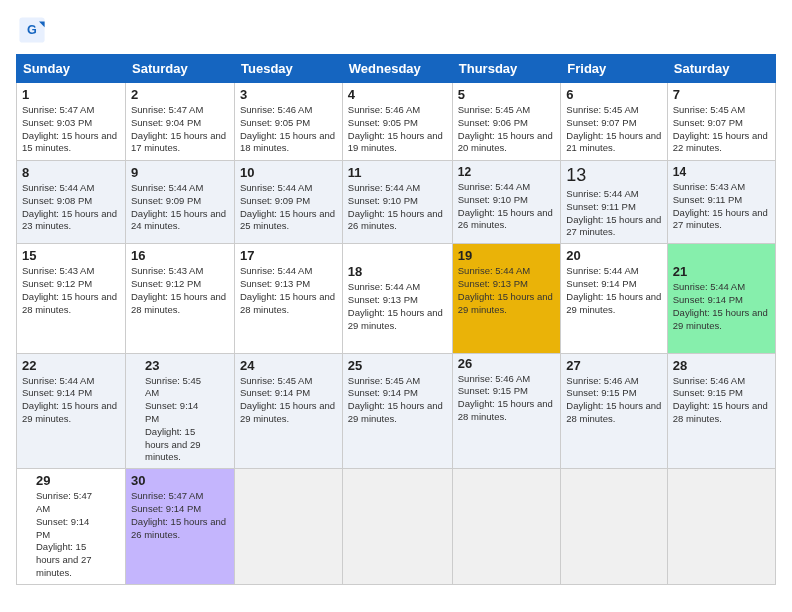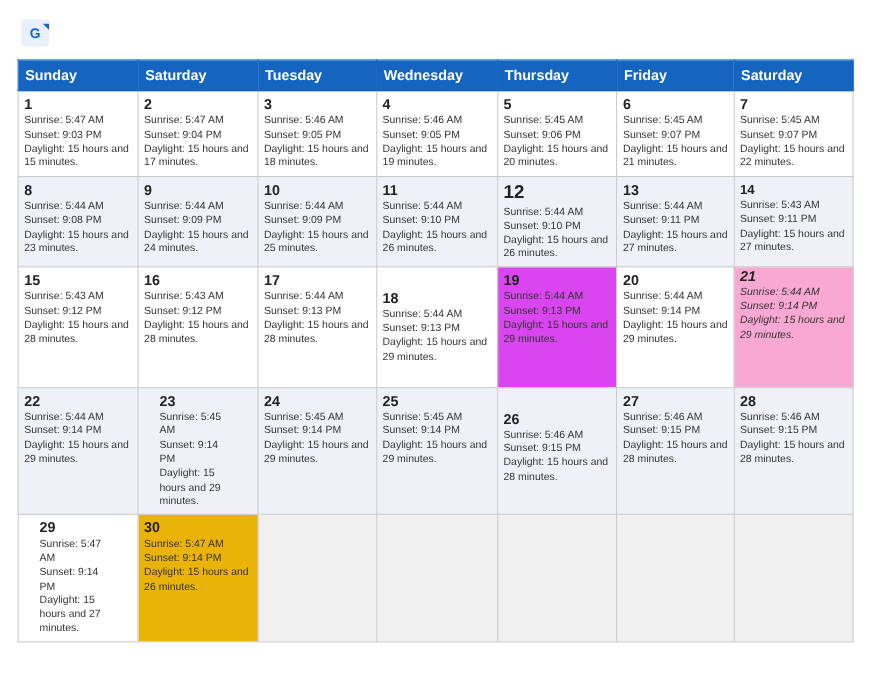--- a/index.html
+++ b/index.html
@@ -160,25 +160,25 @@
           </td>
           <td style="background: rgb(238, 242, 248); vertical-align: top; padding: 4px 5px; border: 1px solid rgb(204, 204, 204); width: 113px; height: 78px; font-size: 9.5px;">
             <span class="day-number" style="font-size: 13px; font-weight: bold; color: rgb(34, 34, 34); display: block; margin-bottom: 2px;">10</span>
             <div class="day-info" style="font-size: 9.5px; color: rgb(51, 51, 51); line-height: 1.35;">Sunrise: 5:44 AM<br>Sunset: 9:09 PM<br>Daylight: 15 hours and 25 minutes.</div>
           </td>
           <td style="background: rgb(238, 242, 248); vertical-align: top; padding: 4px 5px; border: 1px solid rgb(204, 204, 204); width: 113px; height: 78px; font-size: 9.5px;">
             <span class="day-number" style="font-size: 13px; font-weight: bold; color: rgb(34, 34, 34); display: block; margin-bottom: 2px;">11</span>
             <div class="day-info" style="font-size: 9.5px; color: rgb(51, 51, 51); line-height: 1.35;">Sunrise: 5:44 AM<br>Sunset: 9:10 PM<br>Daylight: 15 hours and 26 minutes.</div>
           </td>
           <td style="background: rgb(238, 242, 248); vertical-align: top; padding: 4px 5px; border: 1px solid rgb(204, 204, 204); width: 113px; height: 78px; font-size: 9.5px;">
-            <span class="day-number" style="font-size: 17px; font-weight: bold; color: rgb(34, 34, 34); display: block; margin-bottom: 2px;">12</span>
+            <span class="day-number" style="font-size: 12px; font-weight: bold; color: rgb(34, 34, 34); display: block; margin-bottom: 2px;">12</span>
             <div class="day-info" style="font-size: 9.5px; color: rgb(51, 51, 51); line-height: 1.35;">Sunrise: 5:44 AM<br>Sunset: 9:10 PM<br>Daylight: 15 hours and 26 minutes.</div>
           </td>
           <td style="background: rgb(238, 242, 248); vertical-align: top; padding: 4px 5px; border: 1px solid rgb(204, 204, 204); width: 113px; height: 78px; font-size: 9.5px;">
-            <span class="day-number" style="font-size: 13px; font-weight: bold; color: rgb(34, 34, 34); display: block; margin-bottom: 2px;">13</span>
+            <span class="day-number" style="font-size: 18px; font-weight: normal; color: rgb(34, 34, 34); display: block; margin-bottom: 2px;">13</span>
             <div class="day-info" style="font-size: 9.5px; color: rgb(51, 51, 51); line-height: 1.35;">Sunrise: 5:44 AM<br>Sunset: 9:11 PM<br>Daylight: 15 hours and 27 minutes.</div>
           </td>
           <td style="background: rgb(238, 242, 248); vertical-align: top; padding: 4px 5px; border: 1px solid rgb(204, 204, 204); width: 113px; height: 78px; font-size: 9.5px;">
             <span class="day-number" style="font-size: 12px; font-weight: bold; color: rgb(34, 34, 34); display: block; margin-bottom: 2px;">14</span>
             <div class="day-info" style="font-size: 9.5px; color: rgb(51, 51, 51); line-height: 1.35;">Sunrise: 5:43 AM<br>Sunset: 9:11 PM<br>Daylight: 15 hours and 27 minutes.</div>
           </td>
         </tr>
         <tr>
           <td style="background: rgb(255, 255, 255); vertical-align: top; padding: 4px 5px; border: 1px solid rgb(204, 204, 204); width: 113px; height: 78px; font-size: 9.5px;">
             <span class="day-number" style="font-size: 13px; font-weight: bold; color: rgb(34, 34, 34); display: block; margin-bottom: 2px;">15</span>
@@ -189,29 +189,29 @@
             <div class="day-info" style="font-size: 9.5px; color: rgb(51, 51, 51); line-height: 1.35;">Sunrise: 5:43 AM<br>Sunset: 9:12 PM<br>Daylight: 15 hours and 28 minutes.</div>
           </td>
           <td style="background: rgb(255, 255, 255); vertical-align: top; padding: 4px 5px; border: 1px solid rgb(204, 204, 204); width: 113px; height: 78px; font-size: 9.5px;">
             <span class="day-number" style="font-size: 13px; font-weight: bold; color: rgb(34, 34, 34); display: block; margin-bottom: 2px;">17</span>
             <div class="day-info" style="font-size: 9.5px; color: rgb(51, 51, 51); line-height: 1.35;">Sunrise: 5:44 AM<br>Sunset: 9:13 PM<br>Daylight: 15 hours and 28 minutes.</div>
           </td>
           <td style="background: rgb(255, 255, 255); vertical-align: top; padding: 20px 5px; border: 1px solid rgb(204, 204, 204); width: 113px; height: 78px; font-size: 9.5px;">
             <span class="day-number" style="font-size: 13px; font-weight: bold; color: rgb(34, 34, 34); display: block; margin-bottom: 2px;">18</span>
             <div class="day-info" style="font-size: 9.5px; color: rgb(51, 51, 51); line-height: 1.35;">Sunrise: 5:44 AM<br>Sunset: 9:13 PM<br>Daylight: 15 hours and 29 minutes.</div>
           </td>
-          <td style="background: #d946ef; vertical-align: top; padding: 4px 5px; border: 1px solid rgb(204, 204, 204); width: 113px; height: 78px; font-size: 9.5px;">
+          <td style="background: #eab308; vertical-align: top; padding: 4px 5px; border: 1px solid rgb(204, 204, 204); width: 113px; height: 78px; font-size: 9.5px;">
             <span class="day-number" style="font-size: 13px; font-weight: bold; color: rgb(34, 34, 34); display: block; margin-bottom: 2px;">19</span>
             <div class="day-info" style="font-size: 9.5px; color: rgb(51, 51, 51); line-height: 1.35;">Sunrise: 5:44 AM<br>Sunset: 9:13 PM<br>Daylight: 15 hours and 29 minutes.</div>
           </td>
           <td style="background: rgb(255, 255, 255); vertical-align: top; padding: 4px 5px; border: 1px solid rgb(204, 204, 204); width: 113px; height: 78px; font-size: 9.5px;">
             <span class="day-number" style="font-size: 13px; font-weight: bold; color: rgb(34, 34, 34); display: block; margin-bottom: 2px;">20</span>
             <div class="day-info" style="font-size: 9.5px; color: rgb(51, 51, 51); line-height: 1.35;">Sunrise: 5:44 AM<br>Sunset: 9:14 PM<br>Daylight: 15 hours and 29 minutes.</div>
           </td>
-          <td style="background: #f9a8d4; vertical-align: top; padding: 0 5px; border: 1px solid rgb(204, 204, 204); width: 113px; height: 78px; font-size: 9.5px; font-style: italic;">
+          <td style="background: #86efac; vertical-align: top; padding: 20px 5px; border: 1px solid rgb(204, 204, 204); width: 113px; height: 78px; font-size: 9.5px;">
             <span class="day-number" style="font-size: 13px; font-weight: bold; color: rgb(34, 34, 34); display: block; margin-bottom: 2px;">21</span>
             <div class="day-info" style="font-size: 9.5px; color: rgb(51, 51, 51); line-height: 1.35;">Sunrise: 5:44 AM<br>Sunset: 9:14 PM<br>Daylight: 15 hours and 29 minutes.</div>
           </td>
         </tr>
         <tr>
           <td style="background: rgb(238, 242, 248); vertical-align: top; padding: 4px 5px; border: 1px solid rgb(204, 204, 204); width: 113px; height: 78px; font-size: 9.5px;">
             <span class="day-number" style="font-size: 13px; font-weight: bold; color: rgb(34, 34, 34); display: block; margin-bottom: 2px;">22</span>
             <div class="day-info" style="font-size: 9.5px; color: rgb(51, 51, 51); line-height: 1.35;">Sunrise: 5:44 AM<br>Sunset: 9:14 PM<br>Daylight: 15 hours and 29 minutes.</div>
           </td>
           <td style="background: rgb(238, 242, 248); vertical-align: top; padding: 4px 19px; border: 1px solid rgb(204, 204, 204); width: 113px; height: 78px; font-size: 9.5px;">
@@ -219,39 +219,39 @@
             <div class="day-info" style="font-size: 9.5px; color: rgb(51, 51, 51); line-height: 1.35;">Sunrise: 5:45 AM<br>Sunset: 9:14 PM<br>Daylight: 15 hours and 29 minutes.</div>
           </td>
           <td style="background: rgb(238, 242, 248); vertical-align: top; padding: 4px 5px; border: 1px solid rgb(204, 204, 204); width: 113px; height: 78px; font-size: 9.5px;">
             <span class="day-number" style="font-size: 13px; font-weight: bold; color: rgb(34, 34, 34); display: block; margin-bottom: 2px;">24</span>
             <div class="day-info" style="font-size: 9.5px; color: rgb(51, 51, 51); line-height: 1.35;">Sunrise: 5:45 AM<br>Sunset: 9:14 PM<br>Daylight: 15 hours and 29 minutes.</div>
           </td>
           <td style="background: rgb(238, 242, 248); vertical-align: top; padding: 4px 5px; border: 1px solid rgb(204, 204, 204); width: 113px; height: 78px; font-size: 9.5px;">
             <span class="day-number" style="font-size: 13px; font-weight: bold; color: rgb(34, 34, 34); display: block; margin-bottom: 2px;">25</span>
             <div class="day-info" style="font-size: 9.5px; color: rgb(51, 51, 51); line-height: 1.35;">Sunrise: 5:45 AM<br>Sunset: 9:14 PM<br>Daylight: 15 hours and 29 minutes.</div>
           </td>
-          <td style="background: rgb(238, 242, 248); vertical-align: top; padding: 20px 5px; border: 1px solid rgb(204, 204, 204); width: 113px; height: 78px; font-size: 9.5px;">
+          <td style="background: rgb(238, 242, 248); vertical-align: top; padding: 2px 5px; border: 1px solid rgb(204, 204, 204); width: 113px; height: 78px; font-size: 9.5px;">
             <span class="day-number" style="font-size: 13px; font-weight: bold; color: rgb(34, 34, 34); display: block; margin-bottom: 2px;">26</span>
             <div class="day-info" style="font-size: 9.5px; color: rgb(51, 51, 51); line-height: 1.35;">Sunrise: 5:46 AM<br>Sunset: 9:15 PM<br>Daylight: 15 hours and 28 minutes.</div>
           </td>
           <td style="background: rgb(238, 242, 248); vertical-align: top; padding: 4px 5px; border: 1px solid rgb(204, 204, 204); width: 113px; height: 78px; font-size: 9.5px;">
             <span class="day-number" style="font-size: 13px; font-weight: bold; color: rgb(34, 34, 34); display: block; margin-bottom: 2px;">27</span>
             <div class="day-info" style="font-size: 9.5px; color: rgb(51, 51, 51); line-height: 1.35;">Sunrise: 5:46 AM<br>Sunset: 9:15 PM<br>Daylight: 15 hours and 28 minutes.</div>
           </td>
           <td style="background: rgb(238, 242, 248); vertical-align: top; padding: 4px 5px; border: 1px solid rgb(204, 204, 204); width: 113px; height: 78px; font-size: 9.5px;">
             <span class="day-number" style="font-size: 13px; font-weight: bold; color: rgb(34, 34, 34); display: block; margin-bottom: 2px;">28</span>
             <div class="day-info" style="font-size: 9.5px; color: rgb(51, 51, 51); line-height: 1.35;">Sunrise: 5:46 AM<br>Sunset: 9:15 PM<br>Daylight: 15 hours and 28 minutes.</div>
           </td>
         </tr>
         <tr>
           <td style="background: rgb(255, 255, 255); vertical-align: top; padding: 4px 19px; border: 1px solid rgb(204, 204, 204); width: 113px; height: 78px; font-size: 9.5px;">
             <span class="day-number" style="font-size: 13px; font-weight: bold; color: rgb(34, 34, 34); display: block; margin-bottom: 2px;">29</span>
             <div class="day-info" style="font-size: 9.5px; color: rgb(51, 51, 51); line-height: 1.35;">Sunrise: 5:47 AM<br>Sunset: 9:14 PM<br>Daylight: 15 hours and 27 minutes.</div>
           </td>
-          <td style="background: #eab308; vertical-align: top; padding: 4px 5px; border: 1px solid rgb(204, 204, 204); width: 113px; height: 78px; font-size: 9.5px;">
+          <td style="background: #c4b5fd; vertical-align: top; padding: 4px 5px; border: 1px solid rgb(204, 204, 204); width: 113px; height: 78px; font-size: 9.5px;">
             <span class="day-number" style="font-size: 13px; font-weight: bold; color: rgb(34, 34, 34); display: block; margin-bottom: 2px;">30</span>
             <div class="day-info" style="font-size: 9.5px; color: rgb(51, 51, 51); line-height: 1.35;">Sunrise: 5:47 AM<br>Sunset: 9:14 PM<br>Daylight: 15 hours and 26 minutes.</div>
           </td>
           <td style="background: rgb(240, 240, 240); vertical-align: top; padding: 4px 5px; border: 1px solid rgb(204, 204, 204); width: 113px; height: 78px; font-size: 9.5px;"></td>
           <td style="background: rgb(240, 240, 240); vertical-align: top; padding: 4px 5px; border: 1px solid rgb(204, 204, 204); width: 113px; height: 78px; font-size: 9.5px;"></td>
           <td style="background: rgb(240, 240, 240); vertical-align: top; padding: 4px 5px; border: 1px solid rgb(204, 204, 204); width: 113px; height: 78px; font-size: 9.5px;"></td>
           <td style="background: rgb(240, 240, 240); vertical-align: top; padding: 4px 5px; border: 1px solid rgb(204, 204, 204); width: 113px; height: 78px; font-size: 9.5px;"></td>
           <td style="background: rgb(240, 240, 240); vertical-align: top; padding: 4px 5px; border: 1px solid rgb(204, 204, 204); width: 113px; height: 78px; font-size: 9.5px;"></td>
         </tr>
       </tbody>

